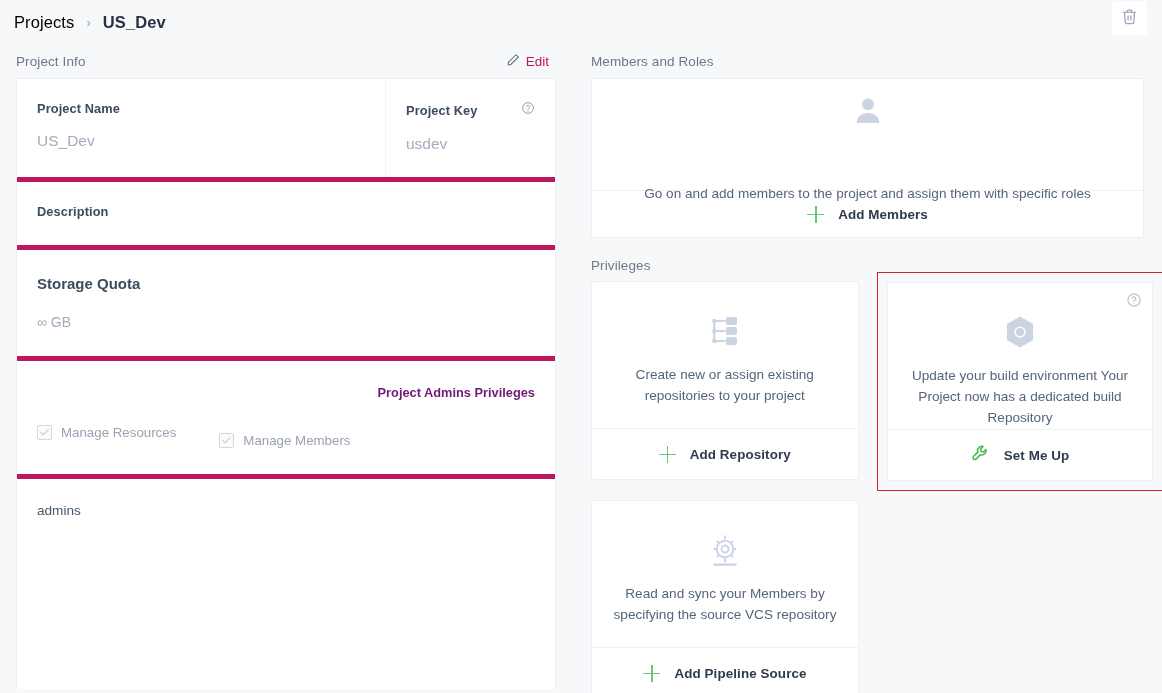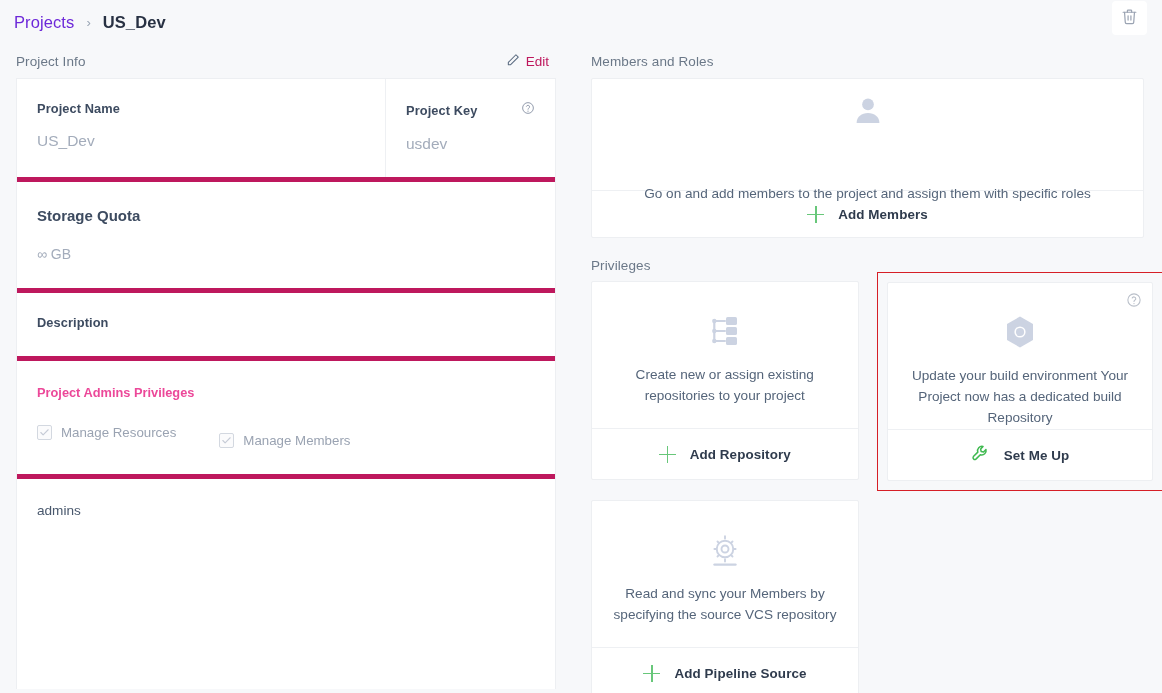--- a/index.html
+++ b/index.html
@@ -13,21 +13,21 @@
   }
   .page { position: relative; width: 1162px; height: 693px; }
 
   
   .topbar {
     position: absolute; left: 0; top: 0; width: 1162px; height: 44px;
     display: flex; align-items: center;
   }
   .breadcrumb { display: flex; align-items: center; padding-left: 14px; gap: 10px; }
   .bc-link {
-    font-size: 16.5px; color: #6d28d9; letter-spacing: .1px;
+    font-size: 16.5px; color: #000000; letter-spacing: .1px;
     cursor: pointer;
   }
   .bc-sep { font-size: 13px; color: #9aa5b5; padding: 0 2px; }
   .bc-current { font-size: 16.5px; color: #283143; font-weight: 700; letter-spacing: .1px; }
 
   .delete-btn {
     position: absolute; right: 15px; top: 1px;
     width: 35px; height: 34px; border-radius: 4px;
     background: #ffffff;
     display: flex; align-items: center; justify-content: center;
@@ -73,21 +73,21 @@
   }
   .field-label-row { display: flex; align-items: center; justify-content: space-between; }
   .field-value {
     margin-top: 16px; font-size: 15.5px; color: #a3acbb; font-weight: 400;
   }
   .row-desc { padding: 22px 20px 26px 20px; }
   .row-quota { padding: 25px 20px 26px 20px; }
   .quota-title { font-size: 15px; font-weight: 700; color: #3d4b60; }
   .quota-value { margin-top: 22px; font-size: 14px; color: #a3acbb; }
   .row-priv { padding: 24px 20px 26px 20px; }
-  .priv-title { font-size: 12.8px; font-weight: 700; color: #ec4899; }
+  .priv-title { font-size: 12.8px; font-weight: 700; color: #701a75; text-align: right; }
   .priv-list { margin-top: 17px; display: flex; align-items: center; }
   .priv-item { display: flex; align-items: center; gap: 9px; }
   .priv-item + .priv-item { margin-left: 43px; margin-top: 16px; }
   .cbox {
     width: 15px; height: 15px; border: 1px solid #d3d8e0; border-radius: 2px;
     background: #fbfbfc; display: flex; align-items: center; justify-content: center;
   }
   .priv-label { font-size: 13.3px; color: #9aa3b2; }
   .row-admins { padding: 24px 20px 26px 20px; border-bottom: none; }
   .admins-text { font-size: 13.6px; color: #49586d; }
@@ -199,27 +199,27 @@
                 <circle cx="12" cy="12" r="9.2"></circle>
                 <path d="M9.3 9.1a2.8 2.8 0 0 1 5.4 1c0 1.9-2.7 2.3-2.7 4" stroke-linecap="round"></path>
                 <circle cx="12" cy="17.4" r="0.95" fill="#8b95a7" stroke="none"></circle>
               </svg>
             </span>
           </div>
           <div class="field-value">usdev</div>
         </div>
       </div>
 
+      <div class="row row-desc">
+        <div class="field-label">Description</div>
+      </div>
+
       <div class="row row-quota">
         <div class="quota-title">Storage Quota</div>
         <div class="quota-value">∞ GB</div>
-      </div>
-
-      <div class="row row-desc">
-        <div class="field-label">Description</div>
       </div>
 
       <div class="row row-priv">
         <div class="priv-title">Project Admins Privileges</div>
         <div class="priv-list">
           <div class="priv-item">
             <span class="cbox">
               <svg width="11" height="11" viewBox="0 0 24 24" fill="none" stroke="#c6cbd6" stroke-width="2.4" stroke-linecap="round" stroke-linejoin="round">
                 <polyline points="20 6 9 17 4 12"></polyline>
               </svg>

